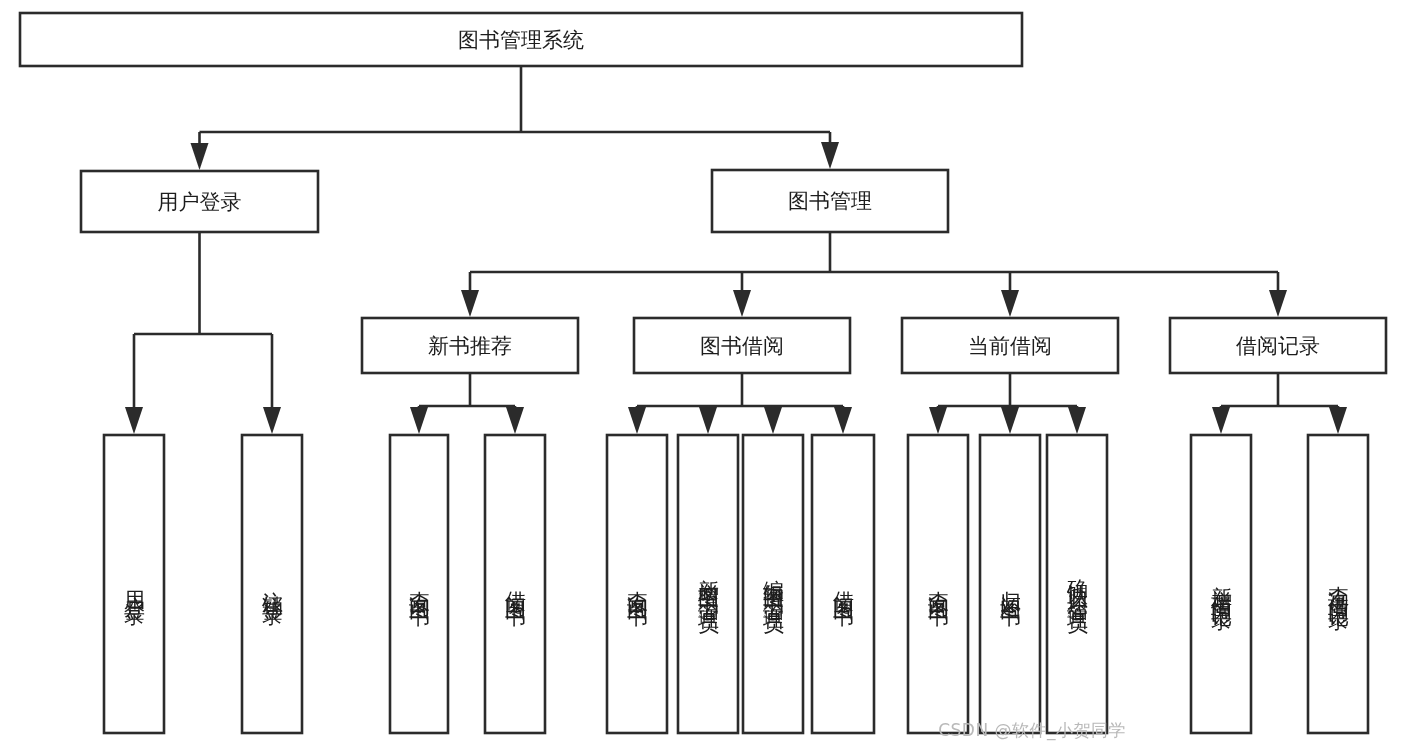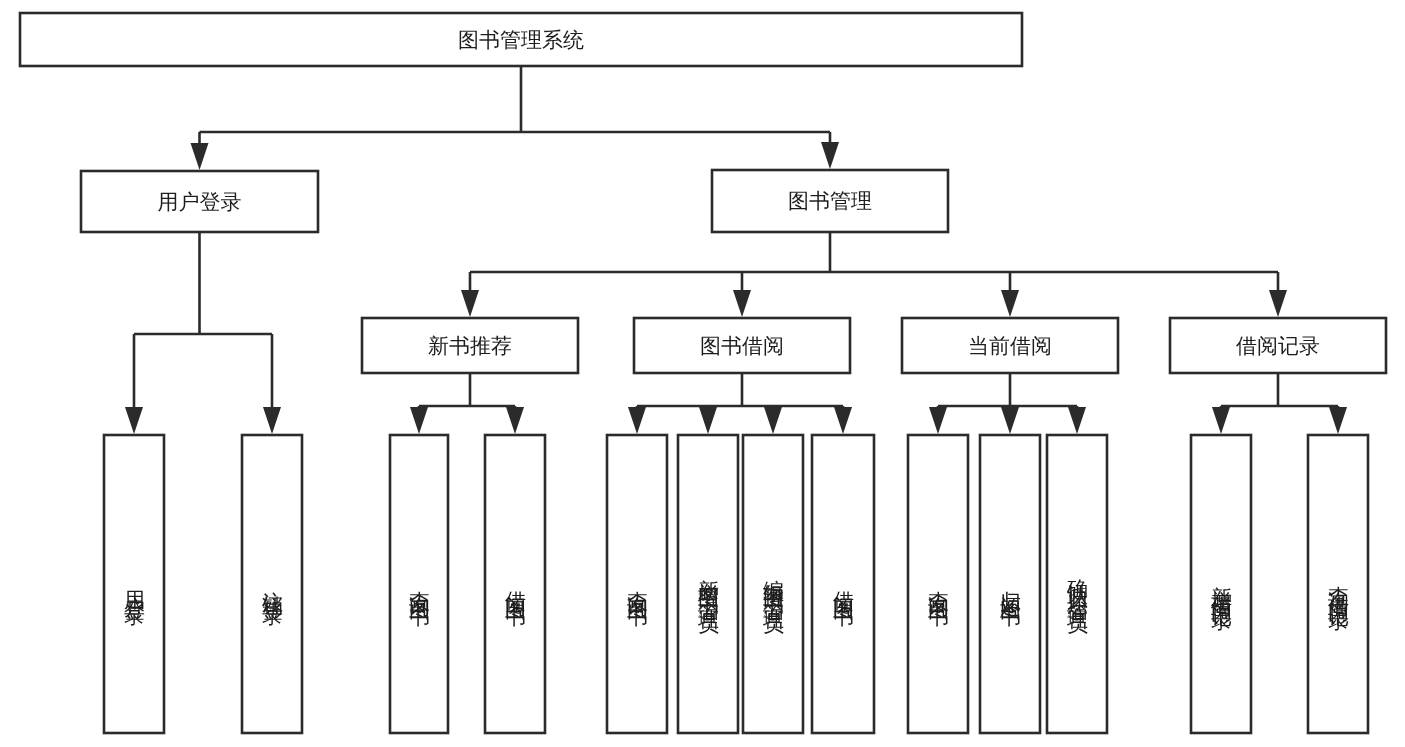--- a/index.html
+++ b/index.html
@@ -206,13 +206,14 @@
         <span class="vert-label">确认归还（管理员）</span>
       </div>
       <div class="vert-label-wrap" style="left: 1191px; top: 435px; width: 60px; height: 298px;">
         <span class="vert-label">新增借阅记录</span>
       </div>
       <div class="vert-label-wrap" style="left: 1308px; top: 435px; width: 60px; height: 298px;">
         <span class="vert-label">查询借阅记录</span>
       </div>
     </div>
 
+  <div class="watermark">CSDN @软件_小贺同学</div>
 </div>
 
 </body></html>

